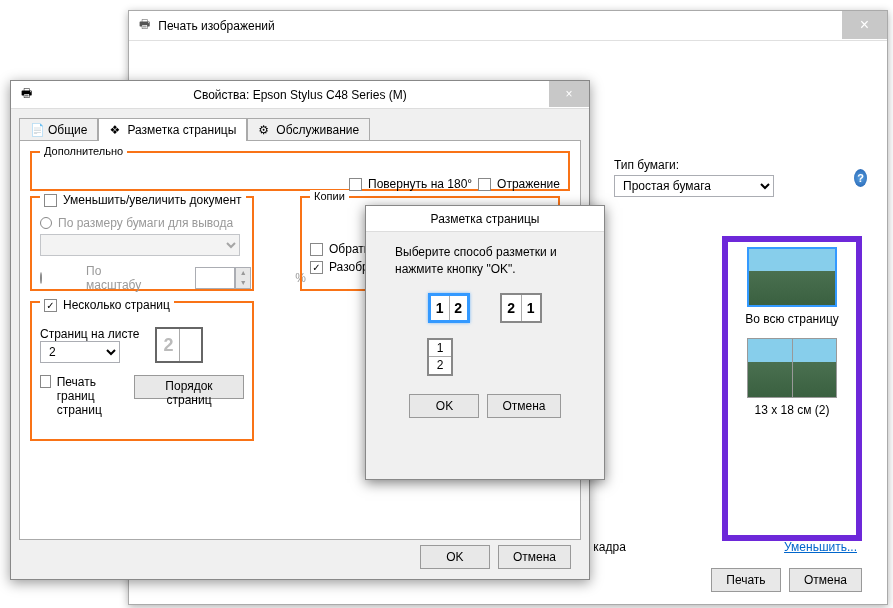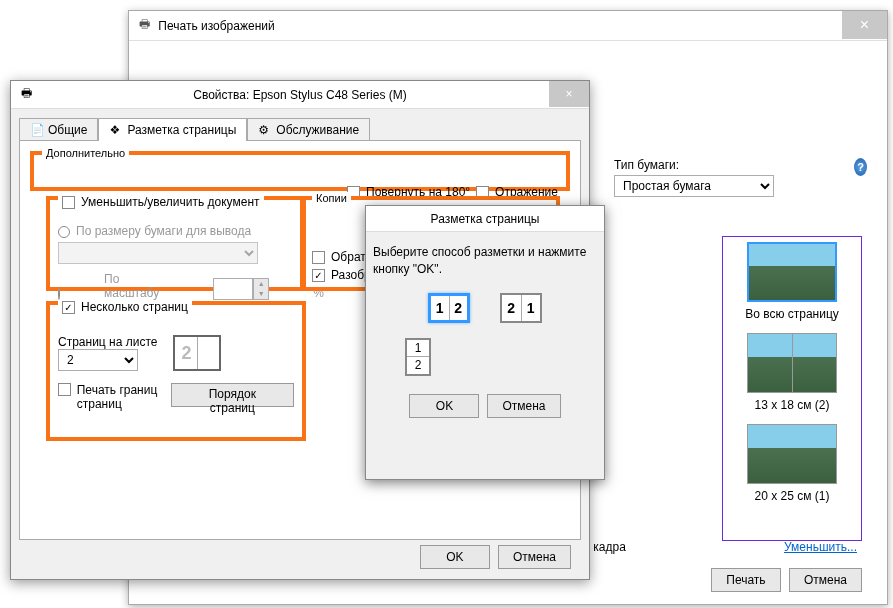--- a/index.html
+++ b/index.html
@@ -5,27 +5,27 @@
 * { box-sizing: border-box; font-family: "Segoe UI", Tahoma, sans-serif; font-size: 12px; }
 body { margin: 0; background: #fff; width: 893px; height: 608px; position: relative; overflow: hidden; }
 
 
 .print-window { position: absolute; left: 128px; top: 10px; width: 760px; height: 595px; background: #fff; border: 1px solid #aaa; box-shadow: 0 2px 8px rgba(0,0,0,0.3); }
 .print-titlebar { height: 30px; background: #fff; display: flex; align-items: center; padding-left: 10px; border-bottom: 1px solid #e0e0e0; }
 .print-titlebar .icon { margin-right: 8px; color: #555; }
 .print-close { position: absolute; right: 0; top: 0; width: 45px; height: 28px; background: #c8c8c8; color: #fff; display: flex; align-items: center; justify-content: center; font-size: 16px; }
 .print-body { padding: 15px 20px; position: relative; height: calc(100% - 30px); }
 
-.paper-type-row { display: flex; gap: 10px; margin-top: 102px; margin-left: 465px; }
+.paper-type-row { display: flex; align-items: center; gap: 10px; margin-top: 102px; margin-left: 465px; }
 .paper-label { margin-bottom: 3px; display: block; }
 .help-icon { width: 18px; height: 18px; border-radius: 50%; background: radial-gradient(circle, #5aa0e0, #2060b0); color: #fff; display: inline-flex; align-items: center; justify-content: center; font-weight: bold; font-size: 11px; margin-left: 70px; }
 select, input[type="text"] { border: 1px solid #abadb3; padding: 2px 4px; background: #fff; height: 22px; }
 select { padding-right: 16px; }
 
-.layout-panel { position: absolute; right: 25px; top: 195px; width: 140px; height: 305px; border: 1px solid #6d28d9; overflow-y: auto; background: #fff; padding: 5px; }
+.layout-panel { position: absolute; right: 25px; top: 195px; width: 140px; height: 305px; border: 6px solid #6d28d9; overflow-y: auto; background: #fff; padding: 5px; }
 .layout-item { text-align: center; margin-bottom: 12px; }
 .layout-thumb { width: 90px; height: 60px; margin: 0 auto 5px; border: 1px solid #999; background: linear-gradient(to bottom, #87ceeb 0%, #87ceeb 40%, #4a7050 40%, #3a6040 100%); position: relative; }
 .layout-thumb.selected { border: 2px solid #3399ff; }
 .layout-thumb.half { display: flex; }
 .layout-thumb.half > div { flex: 1; background: linear-gradient(to bottom, #87ceeb 0%, #87ceeb 40%, #4a7050 40%, #3a6040 100%); }
 .layout-thumb.half > div:first-child { border-right: 1px solid #999; }
 
 .params-link { position: absolute; right: 30px; bottom: 50px; color: #0066cc; text-decoration: underline; }
 .bottom-label { position: absolute; left: 455px; bottom: 50px; }
 .print-btn-row { position: absolute; right: 25px; bottom: 12px; display: flex; gap: 8px; }
@@ -34,48 +34,48 @@
 .props-window { position: absolute; left: 10px; top: 80px; width: 580px; height: 500px; background: #f0f0f0; border: 1px solid #888; box-shadow: 0 3px 12px rgba(0,0,0,0.4); }
 .props-titlebar { height: 28px; display: flex; align-items: center; justify-content: center; position: relative; background: #fff; border-bottom: 1px solid #ddd; }
 .props-titlebar .printer-icon { position: absolute; left: 10px; }
 .props-close { position: absolute; right: 0; top: 0; width: 40px; height: 26px; background: #c8c8c8; color: #fff; display: flex; align-items: center; justify-content: center; }
 
 .tabs { display: flex; margin: 8px 8px 0; }
 .tab { padding: 4px 10px; border: 1px solid #aaa; border-bottom: none; background: #f0f0f0; display: flex; align-items: center; gap: 4px; position: relative; top: 1px; }
 .tab.active { background: #fff; z-index: 2; }
 .tab-panel { margin: 0 8px 8px; background: #fff; border: 1px solid #aaa; padding: 10px; height: 400px; position: relative; }
 
-.groupbox { border: 4px solid #f97316; padding: 20px 8px 10px; margin-bottom: 10px; position: relative; }
+.groupbox { border: 2px solid #f97316; padding: 14px 8px 10px; margin-bottom: 10px; position: relative; }
 .groupbox-title { position: absolute; top: -8px; left: 8px; background: #fff; padding: 0 4px; font-size: 11px; }
 .row { display: flex; align-items: center; gap: 6px; margin: 4px 0; }
 .checkbox { width: 13px; height: 13px; border: 1px solid #888; background: #fff; display: inline-flex; align-items: center; justify-content: center; font-size: 10px; color: #000; }
 .checkbox.checked::after { content: "✓"; }
 .radio { width: 12px; height: 12px; border: 1px solid #888; border-radius: 50%; background: #fff; display: inline-block; }
-.disabled { color: #999; align-items: flex-end; }
-
-.col-left { position: absolute; left: 26px; top: 55px; width: 260px; }
+.disabled { color: #999; }
+
+.col-left { position: absolute; left: 10px; top: 55px; width: 224px; }
 .col-right { position: absolute; left: 280px; top: 10px; width: 260px; }
 
 .spinner { display: inline-flex; }
 .spinner input { width: 40px; text-align: center; }
 .spinner-btns { display: flex; flex-direction: column; border: 1px solid #abadb3; }
 .spinner-btns span { width: 14px; height: 10px; font-size: 7px; text-align: center; line-height: 10px; background: #e8e8e8; }
 
 .pages-icon { width: 48px; height: 36px; border: 2px solid #666; display: inline-flex; background: #fff; position: relative; margin-left: 10px; }
 .pages-icon::before { content: ""; position: absolute; left: 50%; top: 0; bottom: 0; border-left: 1px solid #aaa; }
 .pages-icon .num { width: 50%; display: flex; align-items: center; justify-content: center; font-size: 18px; font-weight: bold; color: #bbb; }
 
 button.btn { padding: 3px 14px; border: 1px solid #999; background: #e8e8e8; min-width: 70px; height: 24px; }
 
 .props-btn-row { position: absolute; right: 18px; bottom: 10px; display: flex; gap: 8px; }
 
 
 .layout-dialog { position: absolute; left: 365px; top: 205px; width: 240px; height: 275px; background: #f0f0f0; border: 1px solid #888; box-shadow: 0 3px 12px rgba(0,0,0,0.5); z-index: 10; }
 .layout-dialog .dlg-title { height: 26px; display: flex; align-items: center; justify-content: center; background: #fff; border-bottom: 1px solid #ddd; }
-.layout-dialog .dlg-body { padding: 12px 7px; }
+.layout-dialog .dlg-body { padding: 12px 29px; }
 .layout-dialog .msg { margin-bottom: 15px; line-height: 1.4; }
 .layout-options { display: flex; gap: 30px; margin-bottom: 15px; justify-content: center; }
 .layout-opt { width: 42px; height: 30px; border: 2px solid #888; display: flex; background: #fff; }
 .layout-opt.selected { border: 3px solid #3399ff; box-shadow: 0 0 3px rgba(51,153,255,0.6); }
 .layout-opt span { flex: 1; display: flex; align-items: center; justify-content: center; font-size: 14px; font-weight: bold; }
 .layout-opt span:first-child { border-right: 1px solid #aaa; }
 .layout-opt-vert { width: 26px; height: 38px; border: 2px solid #888; display: flex; flex-direction: column; background: #fff; margin-left: 32px; }
 .layout-opt-vert span { flex: 1; display: flex; align-items: center; justify-content: center; font-size: 12px; }
 .layout-opt-vert span:first-child { border-bottom: 1px solid #aaa; }
 .layout-dialog .dlg-btns { display: flex; gap: 8px; justify-content: center; margin-top: 18px; }
@@ -106,24 +106,20 @@
       <div class="layout-item">
         <div class="layout-thumb selected"></div>
         <div>Во всю страницу</div>
       </div>
       <div class="layout-item">
         <div class="layout-thumb half">
             <div></div>
             <div></div>
           </div>
         <div>13 x 18 см (2)</div>
-      </div>
-      <div class="layout-item">
-        <div class="layout-thumb"></div>
-        <div>20 x 25 см (1)</div>
       </div>
     </div>
 
     <span class="bottom-label">у кадра</span>
     <a class="params-link">Уменьшить...</a>
     <div class="print-btn-row">
       <button class="btn">Печать</button>
       <button class="btn">Отмена</button>
     </div>
   </div>

